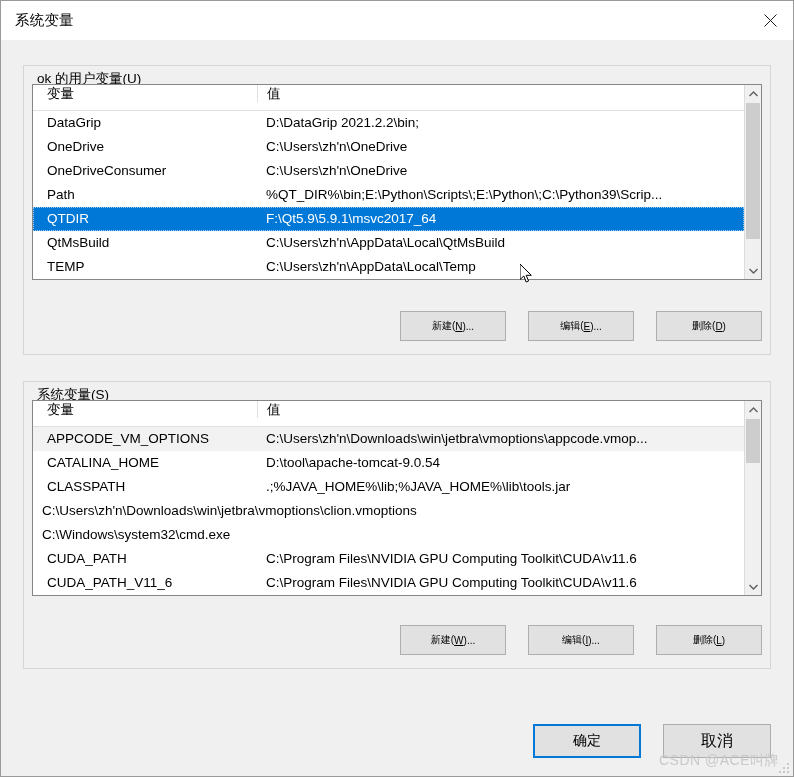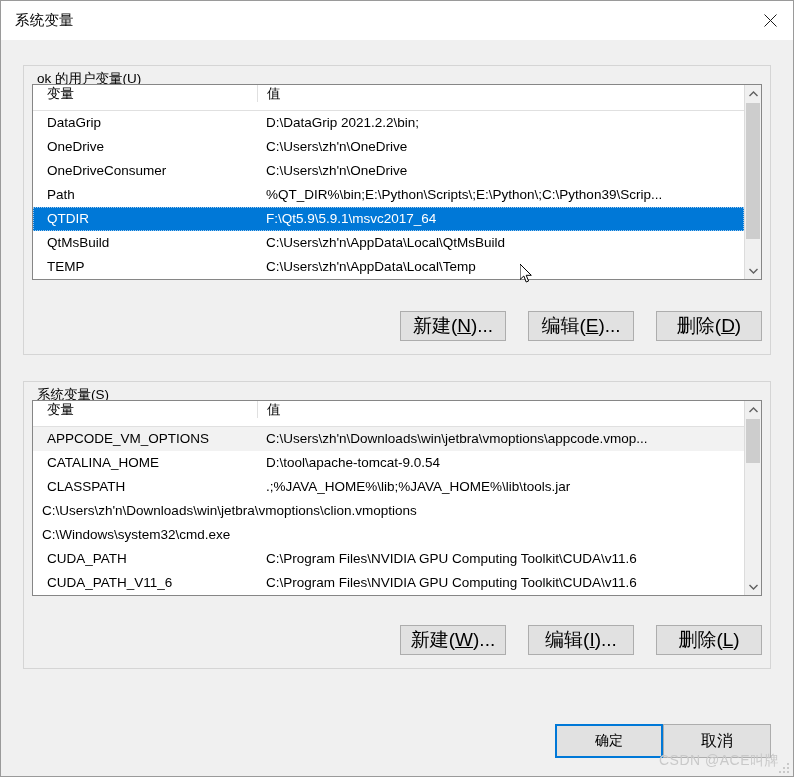--- a/index.html
+++ b/index.html
@@ -202,21 +202,21 @@
     bottom: 13px;
     display: flex;
     gap: 22px;
   }
   .btn {
     width: 106px;
     height: 30px;
     background: #e1e1e1;
     border: 1px solid #adadad;
     box-sizing: border-box;
-    font-size: 19px;
+    font-size: 10px;
     font-family: "Liberation Sans", "DejaVu Sans", sans-serif;
     color: #000000;
     display: flex;
     align-items: center;
     justify-content: center;
     cursor: default;
     position: relative;
   }
   .btn u { text-decoration: underline; }
 
@@ -225,20 +225,21 @@
     flex: 0 0 auto;
     height: 63px;
     background: #f0f0f0;
     position: relative;
   }
   .bottom-btns {
     position: absolute;
     right: 22px;
     top: 11px;
     display: flex;
+    gap: 22px;
   }
   .btn.primary {
     background: #e1e1e1;
     border: 2px solid #0078d7;
     width: 108px;
     height: 34px;
     font-size: 14px;
   }
   .btn.wide {
     width: 108px;

